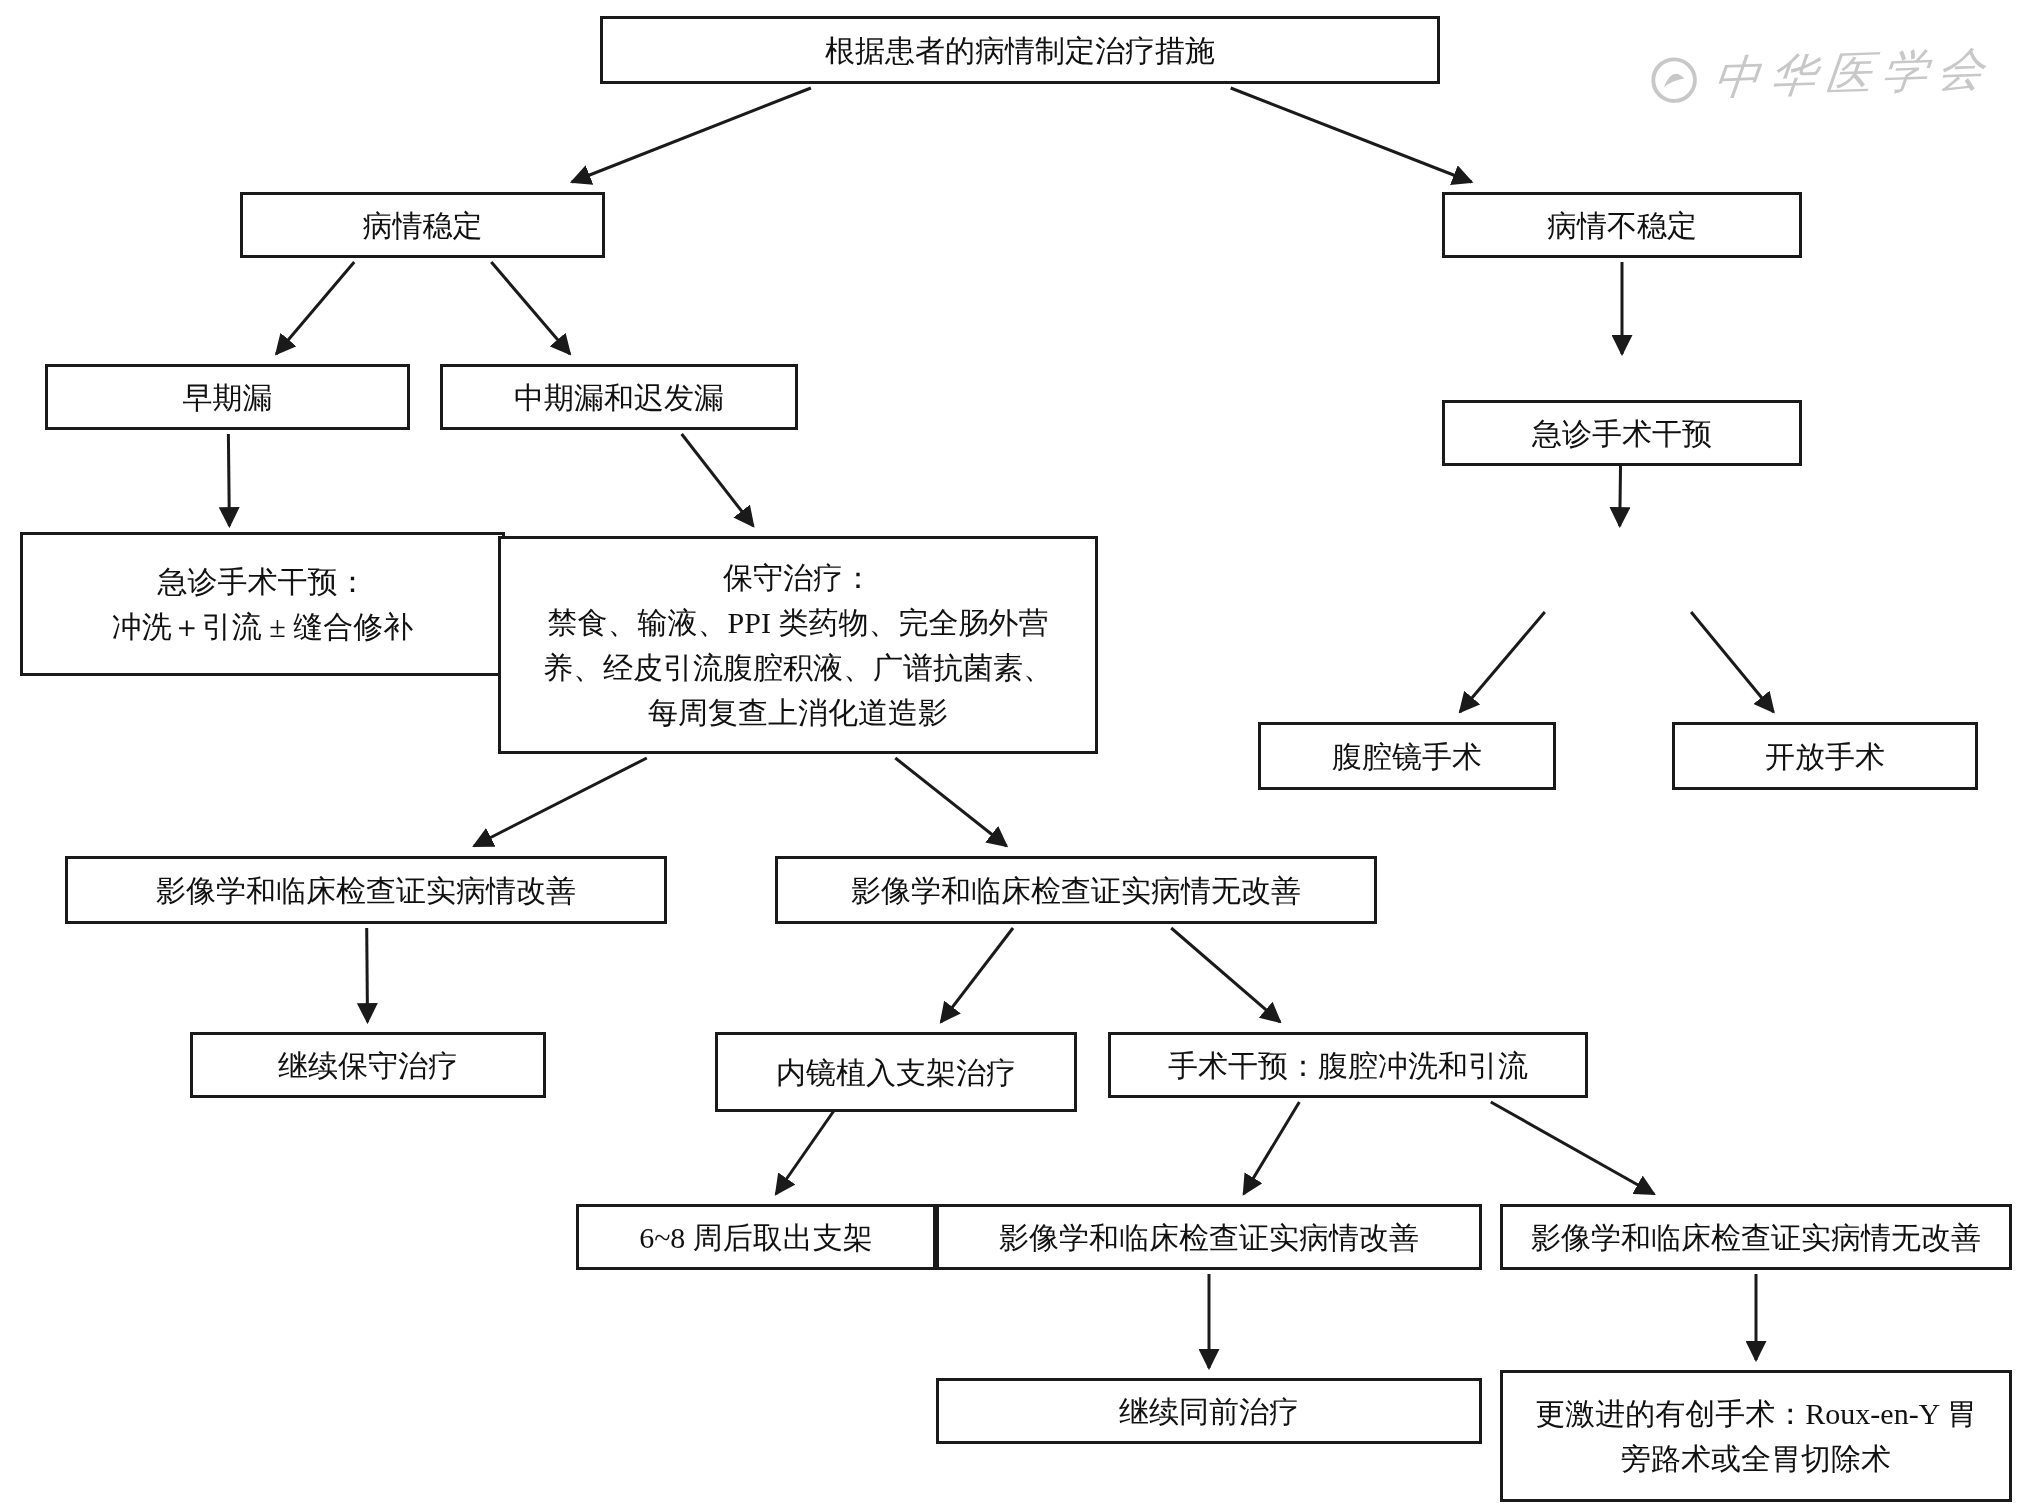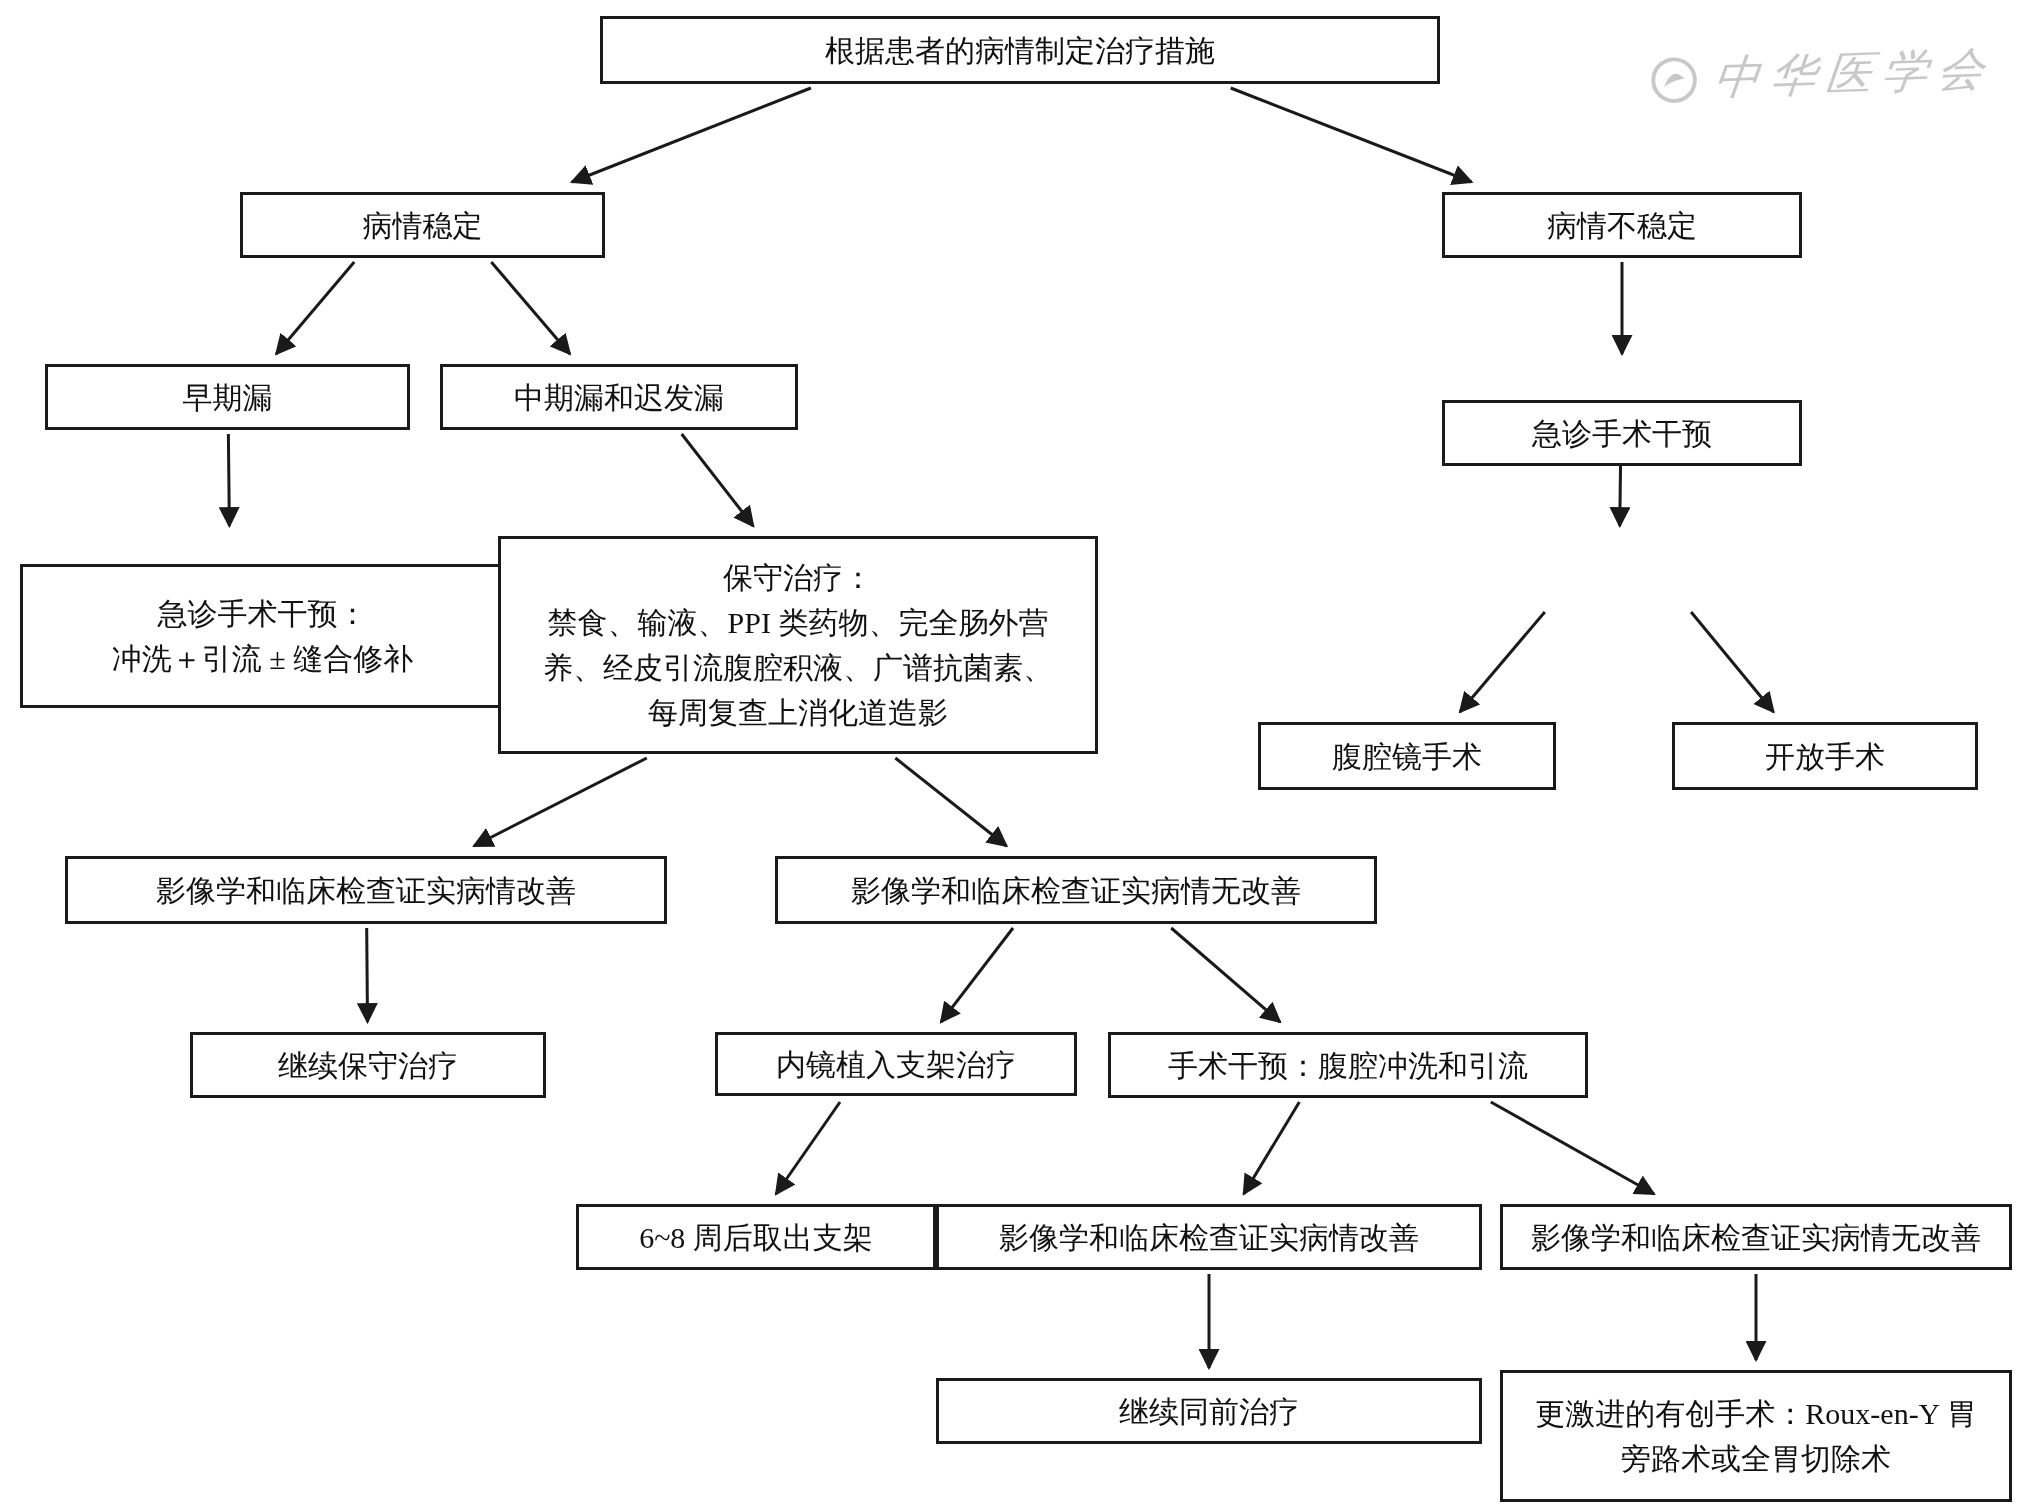--- a/index.html
+++ b/index.html
@@ -36,29 +36,29 @@
     padding:4px 12px;
     z-index:2;
   }
   
   #n-root{left:600px;top:16px;width:840px;height:68px;}
   #n-stable{left:240px;top:192px;width:365px;height:66px;}
   #n-unstable{left:1442px;top:192px;width:360px;height:66px;}
   #n-early-leak{left:45px;top:364px;width:365px;height:66px;}
   #n-mid-late-leak{left:440px;top:364px;width:358px;height:66px;}
   #n-emergency-right{left:1442px;top:364px;width:360px;height:66px;margin-top:36px;}
-  #n-emergency-left{left:20px;top:564px;width:485px;height:144px;}
+  #n-emergency-left{left:20px;top:532px;width:485px;height:144px;}
   #n-conservative{left:498px;top:536px;width:600px;height:218px;}
   #n-surgeon-technique{left:1258px;top:536px;width:722px;height:72px;}
   #n-laparoscopic{left:1258px;top:722px;width:298px;height:68px;}
   #n-open-surgery{left:1672px;top:722px;width:306px;height:68px;}
   #n-improved-1{left:65px;top:856px;width:602px;height:68px;}
   #n-no-improve-1{left:775px;top:856px;width:602px;height:68px;}
   #n-continue-conservative{left:190px;top:1032px;width:356px;height:66px;}
-  #n-stent{left:715px;top:1032px;width:362px;height:64px;}
+  #n-stent{left:715px;top:1032px;width:362px;height:80px;}
   #n-surgical-intervention{left:1108px;top:1032px;width:480px;height:66px;}
   #n-remove-stent{left:556px;top:1204px;width:360px;height:66px;margin-left:20px;}
   #n-improved-2{left:936px;top:1204px;width:546px;height:66px;}
   #n-no-improve-2{left:1500px;top:1204px;width:512px;height:66px;}
   #n-continue-same{left:936px;top:1378px;width:546px;height:66px;}
   #n-aggressive{left:1500px;top:1370px;width:512px;height:132px;}
 
   .watermark{
     position:absolute;
     right:30px;

